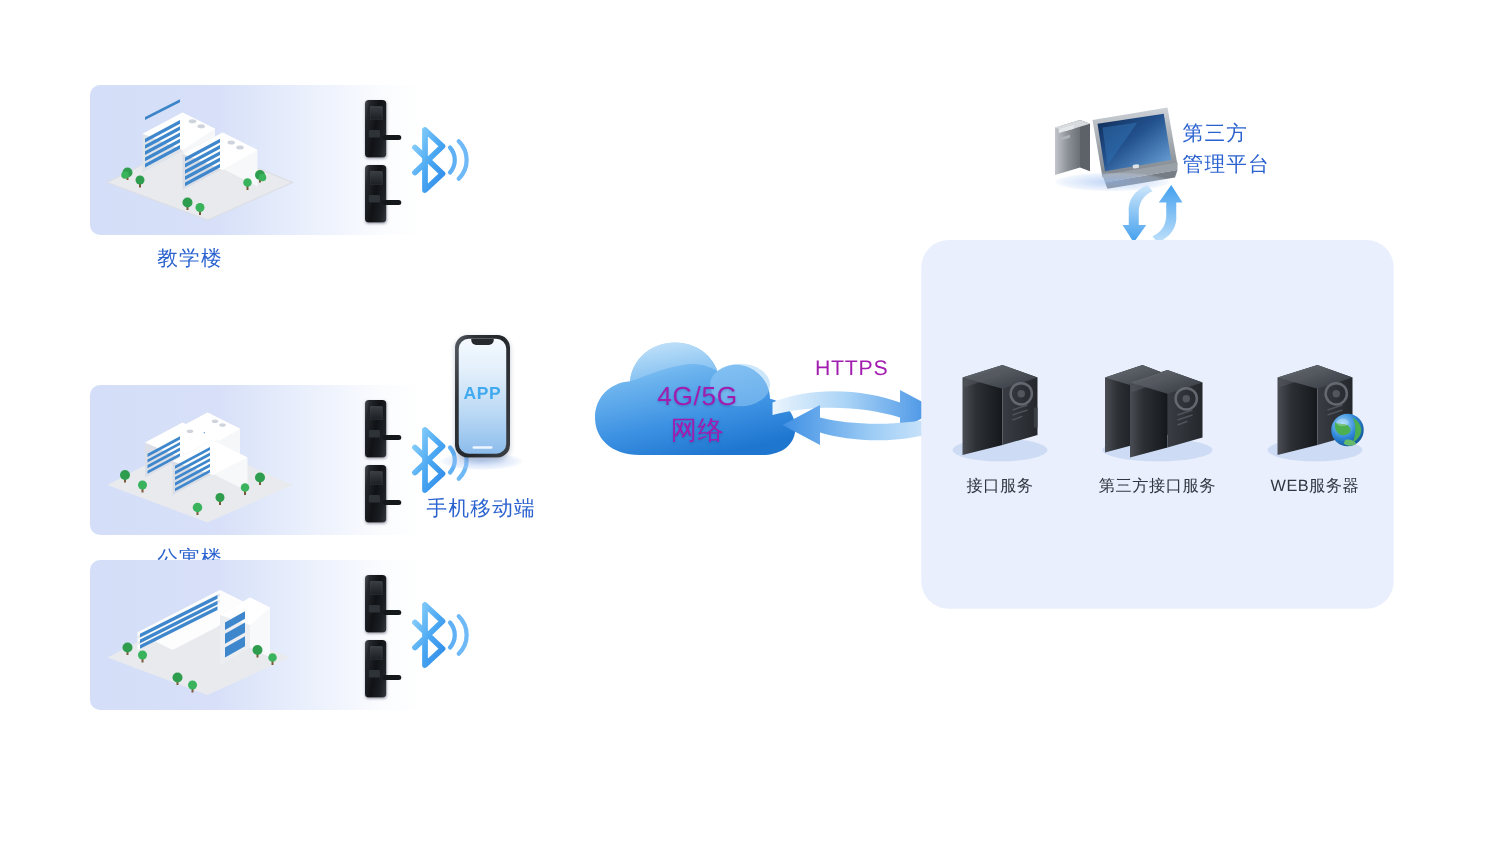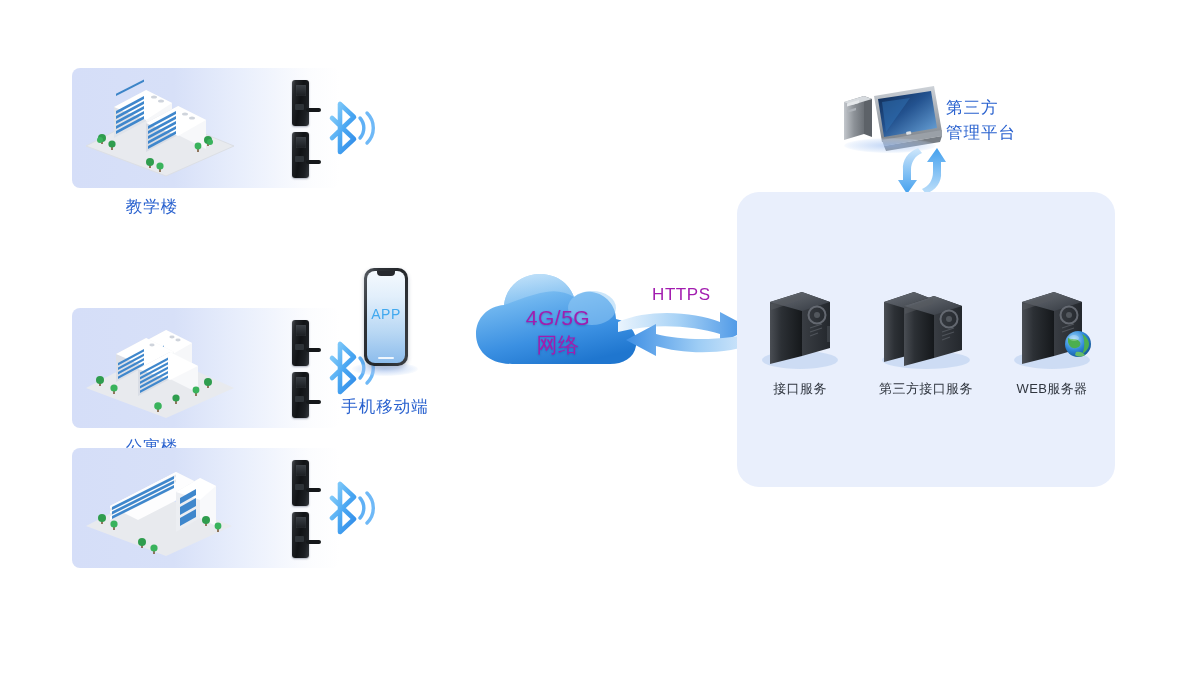--- a/index.html
+++ b/index.html
@@ -130,21 +130,21 @@
   .phone-home {
     position: absolute;
     bottom: 4px; left: 50%;
     transform: translateX(-50%);
     width: 16px; height: 2px;
     border-radius: 2px;
     background: rgba(255,255,255,.85);
   }
   .app-text {
     font-size: 14px;
-    font-weight: normal;
+    font-weight: bold;
     color: #41a9ef;
     letter-spacing: .5px;
     margin-top: -6px;
   }
   .phone-label {
     position: absolute;
     top: 128px;
     left: -23px;
     width: 120px;
     text-align: center;

